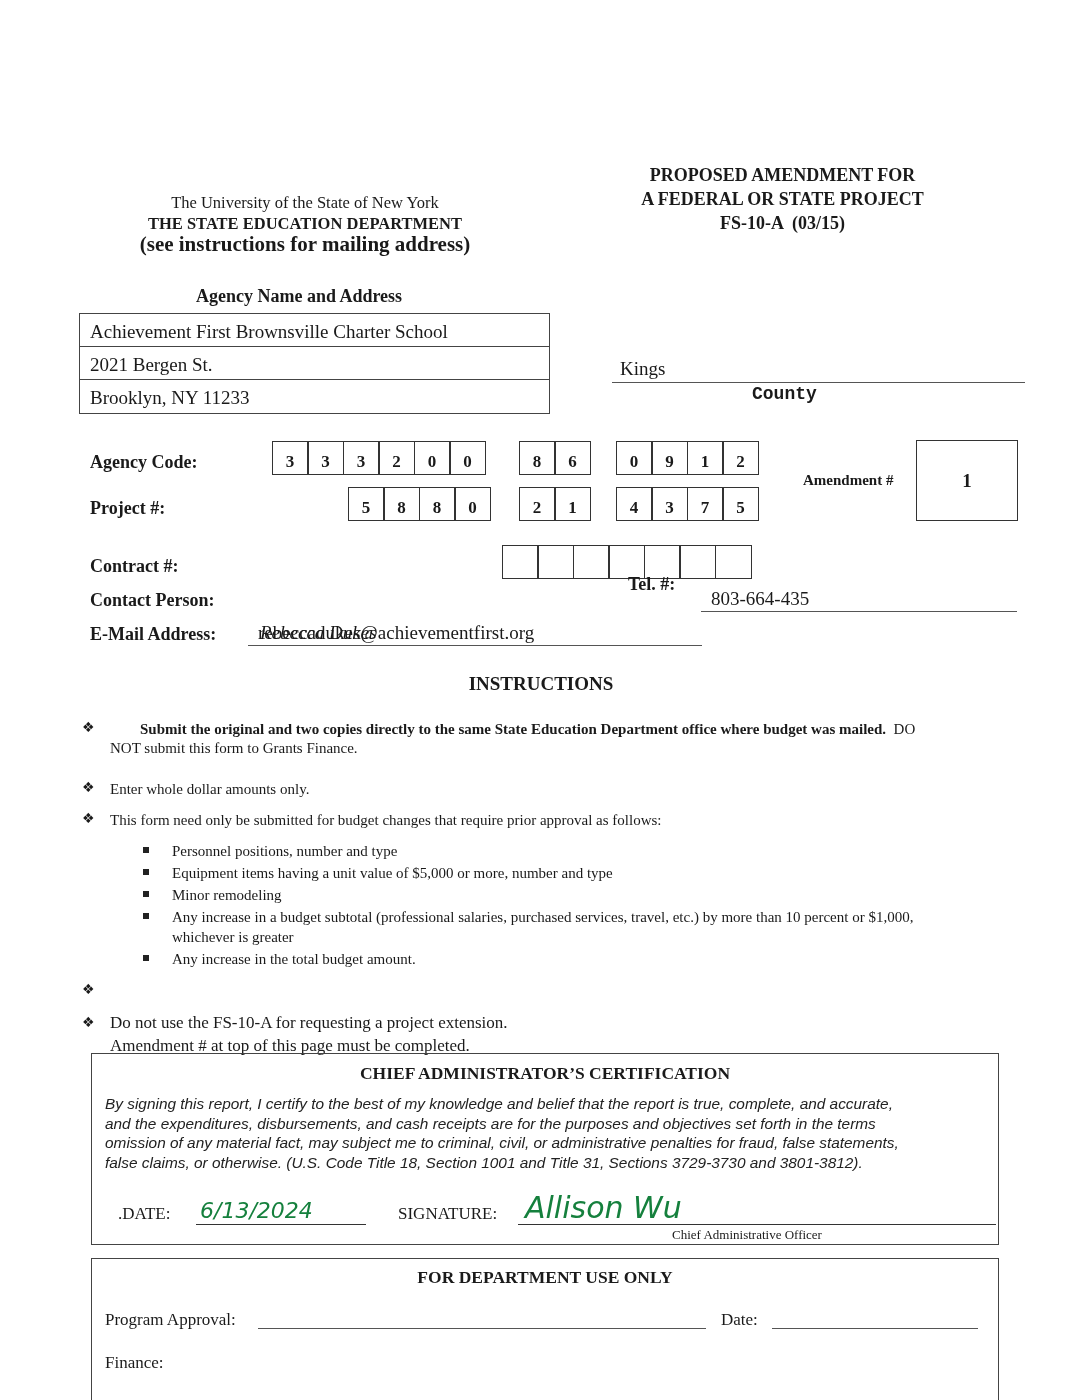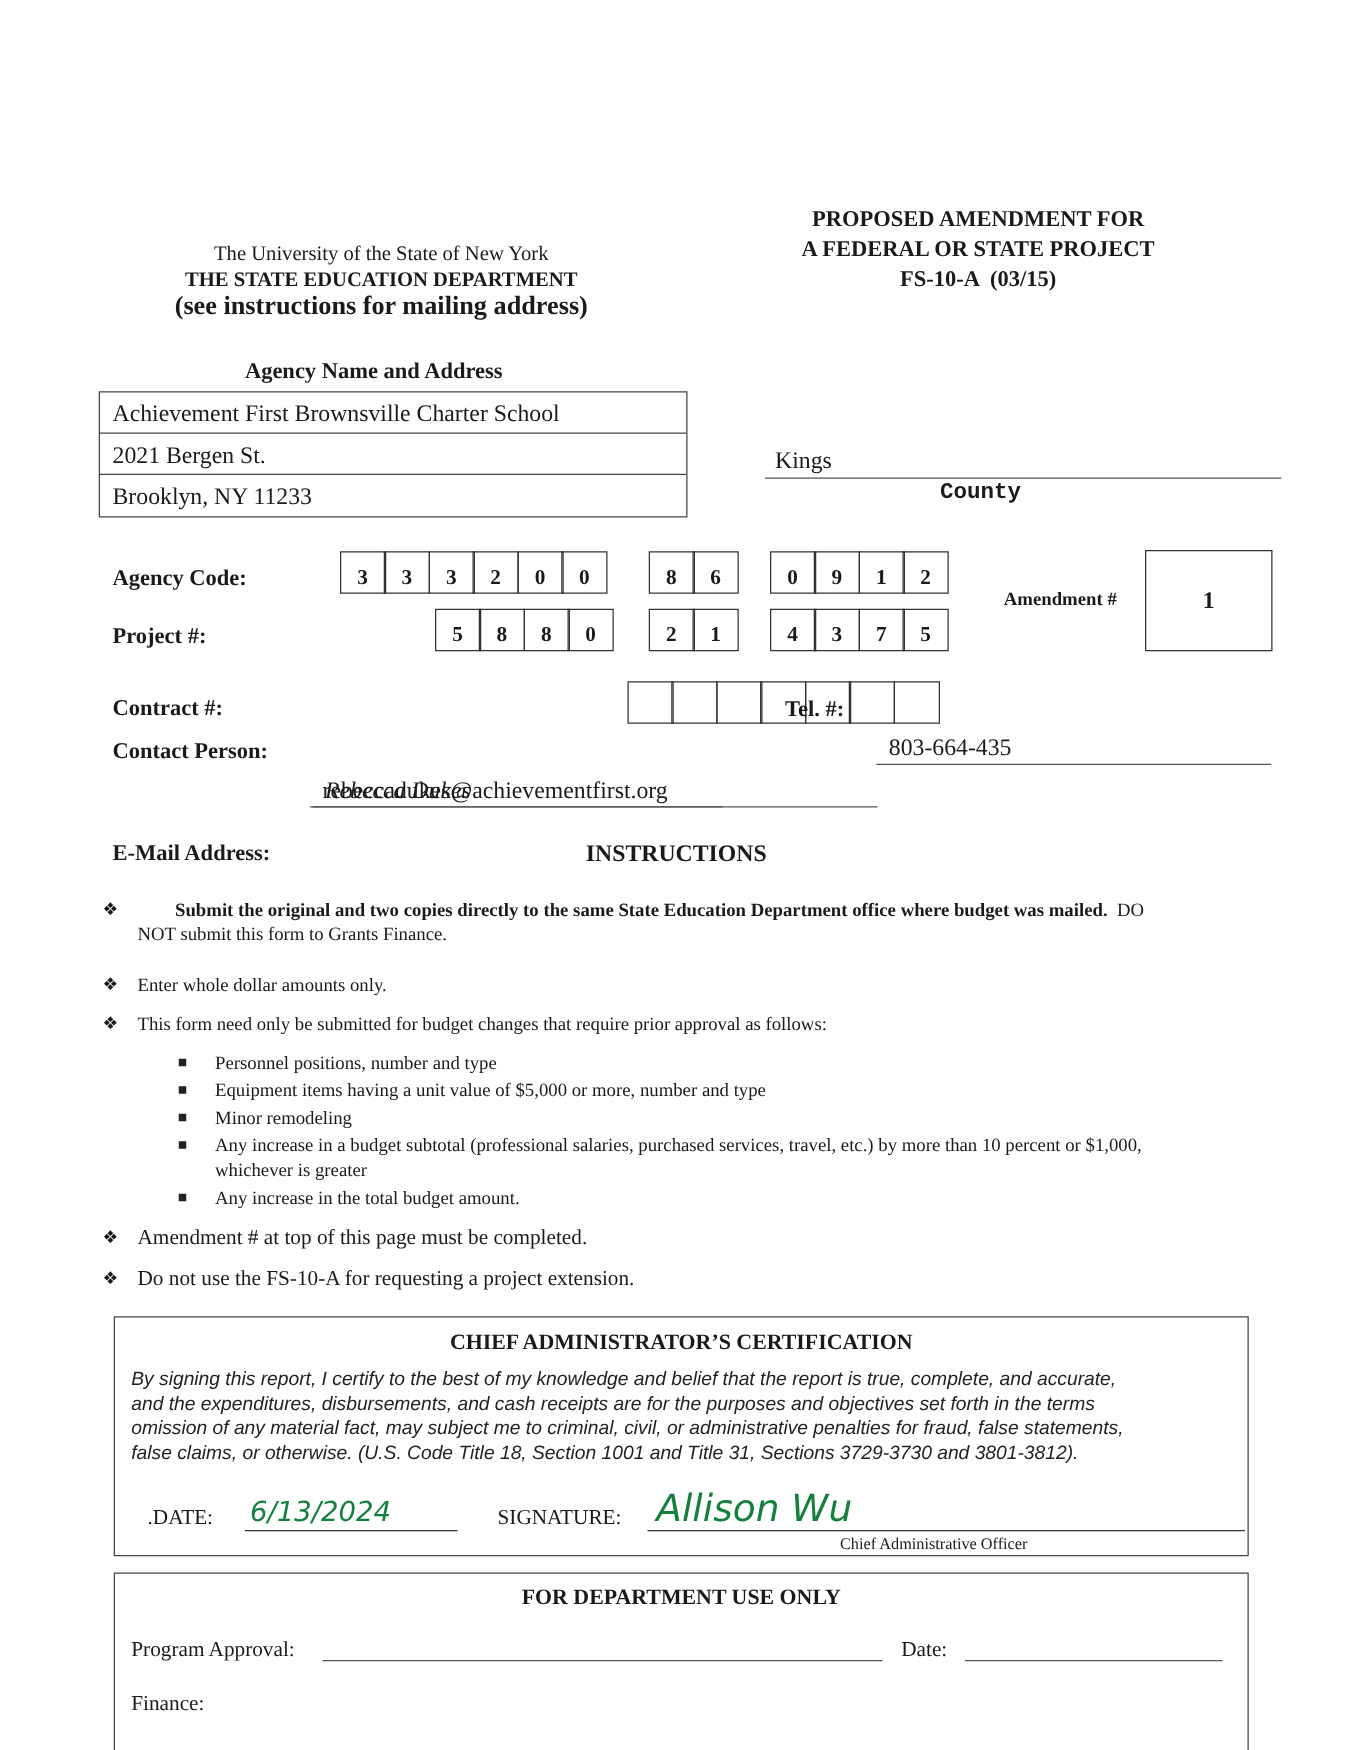--- a/index.html
+++ b/index.html
@@ -112,23 +112,23 @@
   <div class="box"></div>
   <div class="box"></div>
   <div class="box"></div>
   <div class="box"></div>
   <div class="box"></div>
   <div class="box"></div>
 </div>
 
 <div class="abs lbl" style="left:90px; top:590px;">Contact Person:</div>
 <div class="abs line-field" style="left:250px; top:622px; width:328px;font-style:italic;">Rebecca Dukes</div>
-<div class="abs lbl" style="left:628px; top:557px;">Tel. #:</div>
+<div class="abs lbl" style="left:628px; top:574px;">Tel. #:</div>
 <div class="abs line-field" style="left:701px; top:588px; width:316px;">803-664-435</div>
-<div class="abs lbl" style="left:90px; top:624px;margin-top:48px;">E-Mail Address:</div>
+<div class="abs lbl" style="left:90px; top:624px;">E-Mail Address:</div>
 <div class="abs line-field" style="left:248px; top:622px; width:454px;">rebeccadukes@achievementfirst.org</div>
 
 <div class="abs instr-title c">INSTRUCTIONS</div>
 
 <div class="abs diamond" style="left:82px; top:719px;">❖</div>
 <div class="abs instr" style="left:110px; top:720px; width:900px;margin-left:30px;">
   <span class="b">Submit the original and two copies directly to the same State Education Department office where budget was mailed.</span>&nbsp;
   <span>DO</span>
 </div>
 <div class="abs instr" style="left:110px; top:739px;">NOT submit this form to Grants Finance.</div>
@@ -145,21 +145,21 @@
 <div class="abs instr" style="left:172px; top:864px;">Equipment items having a unit value of $5,000 or more, number and type</div>
 <div class="abs sq" style="left:143px; top:891px;"></div>
 <div class="abs instr" style="left:172px; top:886px;">Minor remodeling</div>
 <div class="abs sq" style="left:143px; top:913px;"></div>
 <div class="abs instr" style="left:172px; top:908px; white-space:nowrap;">Any increase in a budget subtotal (professional salaries, purchased services, travel, etc.) by more than 10 percent or $1,000,</div>
 <div class="abs instr" style="left:172px; top:928px;">whichever is greater</div>
 <div class="abs sq" style="left:143px; top:955px;"></div>
 <div class="abs instr" style="left:172px; top:950px;">Any increase in the total budget amount.</div>
 
 <div class="abs diamond" style="left:82px; top:981px;">❖</div>
-<div class="abs instr" style="left:110px; top:980px; font-size:17px;">Amendment # at top of this page must be completed.</div>
+<div class="abs instr" style="left:110px; top:1036px; font-size:17px;">Amendment # at top of this page must be completed.</div>
 <div class="abs diamond" style="left:82px; top:1014px;">❖</div>
 <div class="abs instr" style="left:110px; top:1013px; font-size:17px;">Do not use the FS-10-A for requesting a project extension.</div>
 
 <div class="abs cert-box"></div>
 <div class="abs cert-title c">CHIEF ADMINISTRATOR’S CERTIFICATION</div>
 <div class="abs cert-text">
   <div>By signing this report, I certify to the best of my knowledge and belief that the report is true, complete, and accurate,</div>
   <div>and the expenditures, disbursements, and cash receipts are for the purposes and objectives set forth in the terms</div>
   <div>omission of any material fact, may subject me to criminal, civil, or administrative penalties for fraud, false statements,</div>
   <div>false claims, or otherwise.  (U.S. Code Title 18, Section 1001 and Title 31, Sections 3729-3730 and 3801-3812).</div>

